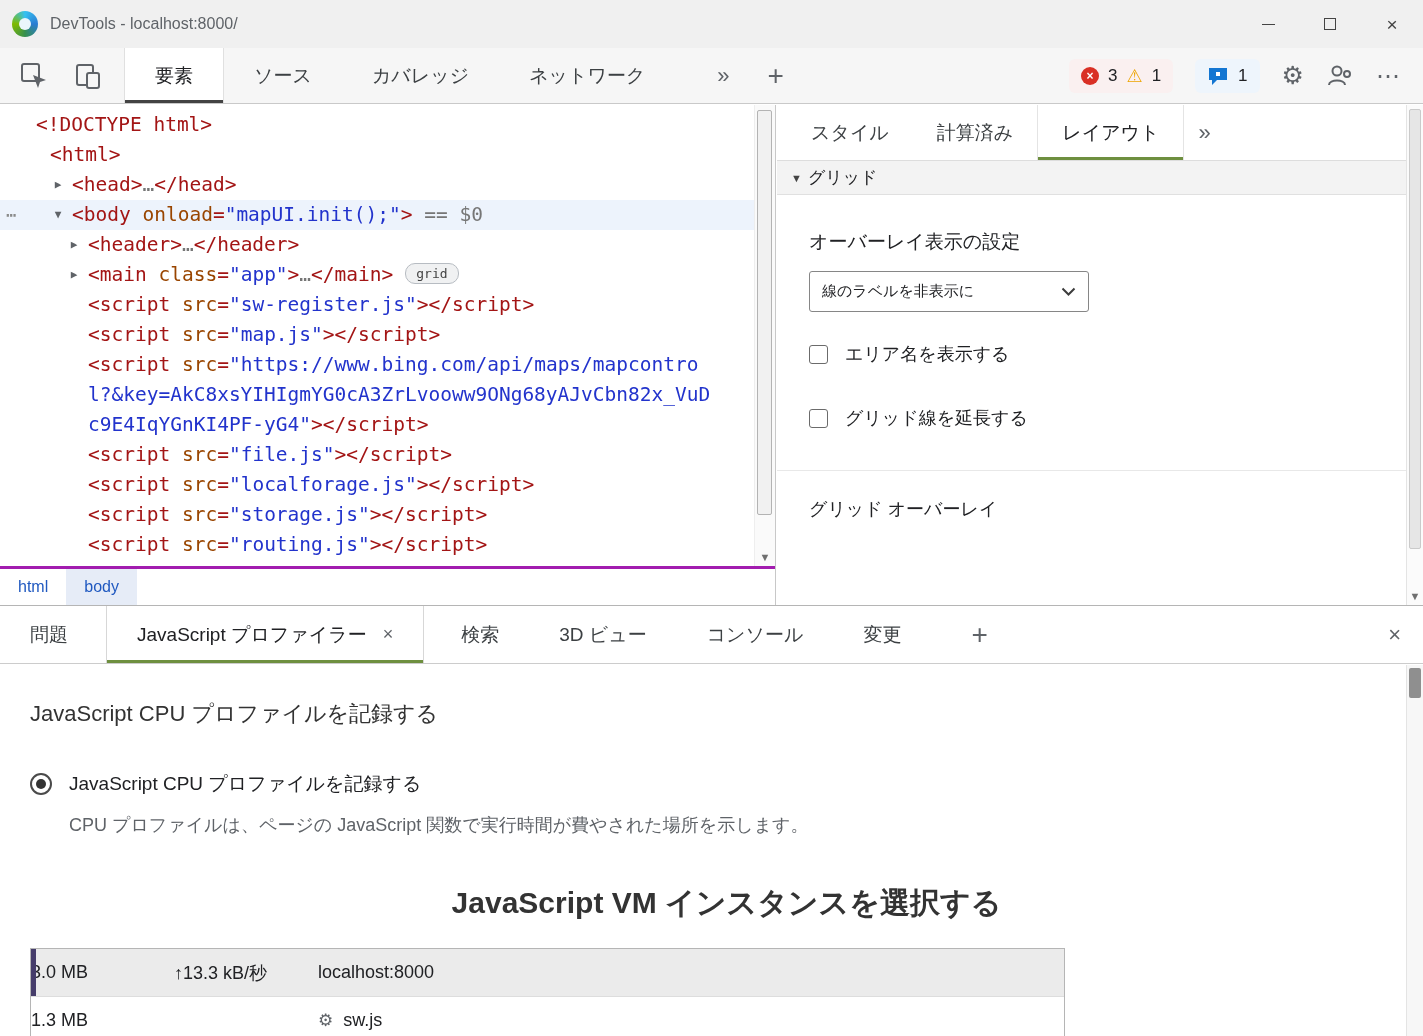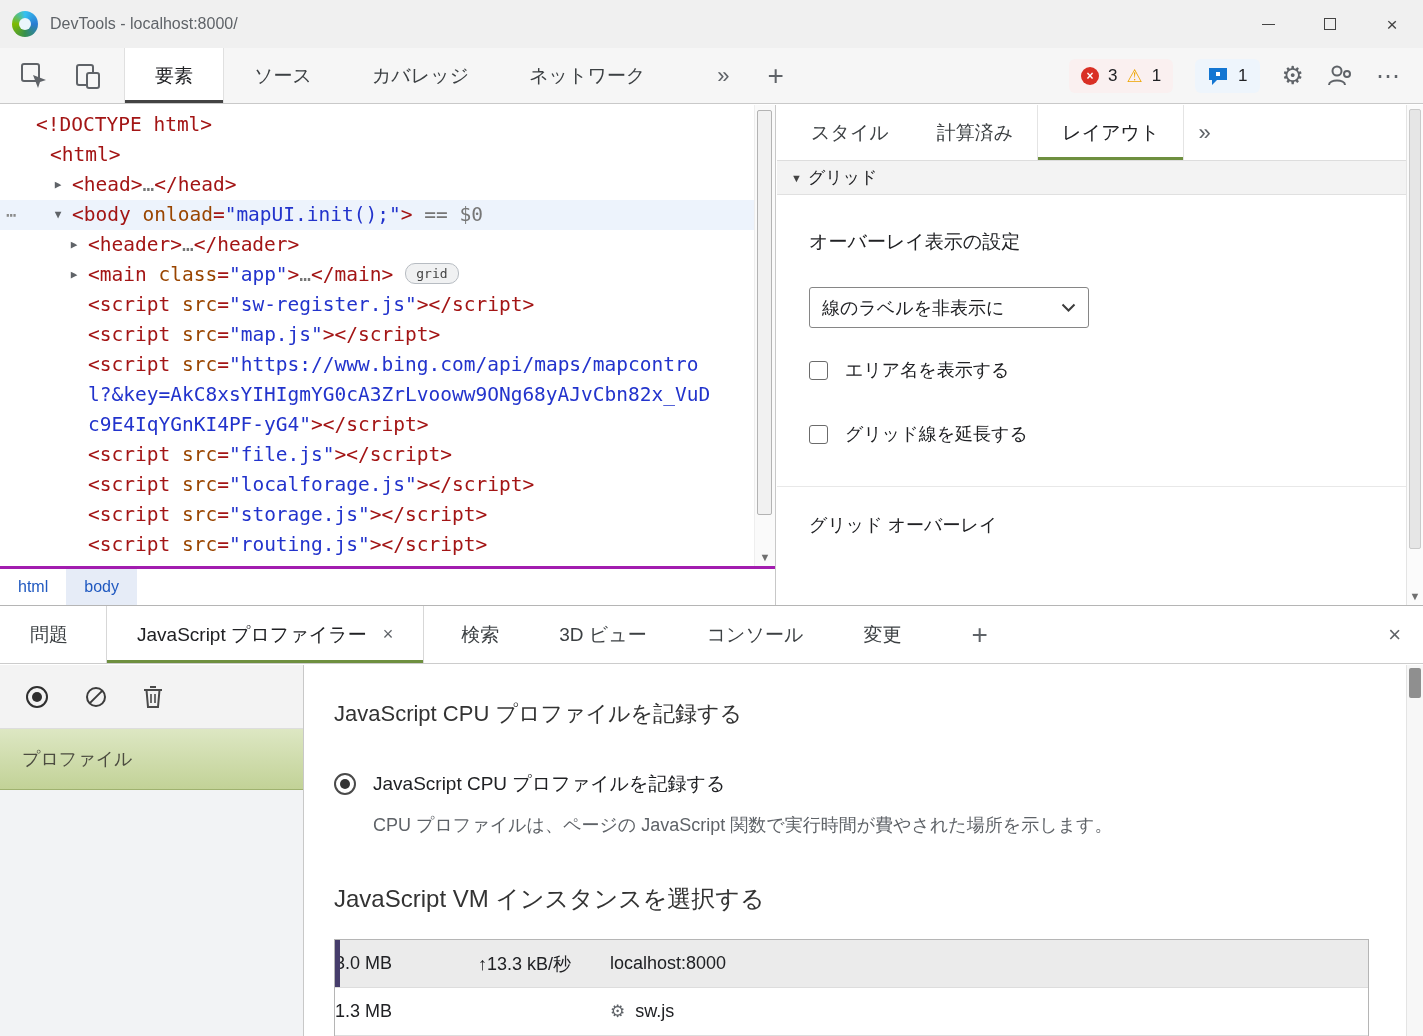--- a/index.html
+++ b/index.html
@@ -116,25 +116,25 @@
     box-shadow: inset 0 -3px 0 #6e8f3f;
   }
   .right-more { font-size:22px; color:#5f6368; margin-left:14px; }
   .grid-section-header {
     height:34px; background:#f3f3f3; border-bottom:1px solid #e0e0e0;
     display:flex; align-items:center; padding-left:14px; gap:6px;
     font-size:17px; color:#202124;
   }
   .section-caret { font-size:11px; color:#444; }
   .right-content { padding:0 0 0 32px; }
-  .overlay-title { margin:34px 0 32px; font-size:19px; color:#202124; }
+  .overlay-title { margin:34px 0 16px; font-size:19px; color:#202124; }
   .dropdown {
     width:280px; height:41px; border:1px solid #868686; border-radius:3px; background:#fff;
     display:flex; align-items:center; justify-content:space-between; padding:0 12px;
-    font-size:18px; color:#202124; margin-bottom:30px;
+    font-size:15px; color:#202124; margin-bottom:30px;
   }
   .checkbox-row { display:flex; align-items:center; margin-bottom:40px; font-size:18px; color:#202124; }
   .checkbox { width:19px; height:19px; border:1.6px solid #6b6b6b; border-radius:3px; margin-right:17px; background:#fff; flex:0 0 auto; }
   .right-divider { border-top:1px solid #e8e8e8; margin-top:14px; }
   .grid-overlays-title { padding:26px 0 0 32px; font-size:18px; color:#202124; }
   .right-scrollbar {
     position:absolute; top:0; right:0; width:17px; bottom:0;
     background:#fbfbfb; border-left:1px solid #e4e4e4;
   }
   .right-thumb { position:absolute; top:4px; left:2px; width:12px; height:440px; background:#e6e6e6; border:1px solid #cacaca; border-radius:2px; }
@@ -164,28 +164,28 @@
     background:linear-gradient(#dde7c3,#c2d297);
     border-bottom:1px solid #9fb26f;
   }
 
   .profiler-main { position:relative; flex:1; background:#fff; padding:34px 0 0 30px; overflow:hidden; }
   .cpu-heading { font-size:22px; font-weight:400; color:#333; margin-bottom:42px; }
   .radio-row { display:flex; align-items:center; gap:17px; font-size:19px; color:#202124; margin-bottom:16px; }
   .radio { width:22px; height:22px; border:2px solid #4a4a4a; border-radius:50%; position:relative; flex:0 0 auto; }
   .radio.checked::after { content:""; position:absolute; inset:4px; border-radius:50%; background:#333; }
   .radio-desc { margin-left:39px; font-size:18px; color:#5f6368; margin-bottom:46px; }
-  .vm-heading { font-size:24px; font-weight:400; color:#333; margin-bottom:24px; }
+  .vm-heading { font-size:30px; font-weight:700; color:#333; margin-bottom:24px;text-align:center; }
   .vm-table { width:1035px; border:1px solid #b5b5b5; background:#fff; }
   .vm-row { position:relative; display:flex; align-items:center; height:48px; font-size:18px; color:#202124; border-bottom:1px solid #ddd; }
   .vm-row.selected { background:#ebebeb; }
   .vm-row.selected::before { content:""; position:absolute; left:0; top:0; bottom:0; width:5px; background:#463d6b; }
   .c-size { width:125px; flex:0 0 auto; }
   .c-rate { width:120px; margin-left:18px; flex:0 0 auto; }
-  .c-name { margin-left:12px; display:flex; align-items:center; gap:10px; }
+  .c-name { margin-left:24px; display:flex; align-items:center; gap:10px; }
   .gear-small { font-size:17px; color:#5f6368; }
 
   .bottom-scrollbar { position:absolute; top:59px; right:0; width:17px; bottom:0; background:#f7f7f7; border-left:1px solid #e4e4e4; }
   .bottom-thumb { position:absolute; top:3px; left:2px; width:12px; height:30px; background:#8f8f8f; border-radius:2px; }
 
   svg { display:block; }
 </style>
 </head>
 <body>
 
@@ -354,46 +354,20 @@
           <span>コンソール</span>
         </div>
       <div class="b-tab">
           <span>変更</span>
         </div>
       <div class="b-add">+</div>
       <div class="panel-close">×</div>
     </div>
 
     <div class="bottom-body">
-      <div class="profiles-sidebar">
-        <div class="sidebar-toolbar">
-          <div>
-            <svg width="26" height="26" viewBox="0 0 26 26">
-              <circle cx="13" cy="13" r="10" fill="none" stroke="#2f2f2f" stroke-width="2"></circle>
-              <circle cx="13" cy="13" r="5" fill="#2f2f2f"></circle>
-            </svg>
-          </div>
-          <div>
-            <svg width="24" height="24" viewBox="0 0 24 24">
-              <circle cx="12" cy="12" r="9" fill="none" stroke="#3c3c3c" stroke-width="2"></circle>
-              <line x1="5.6" y1="18.4" x2="18.4" y2="5.6" stroke="#3c3c3c" stroke-width="2"></line>
-            </svg>
-          </div>
-          <div>
-            <svg width="22" height="24" viewBox="0 0 22 24">
-              <line x1="2" y1="5" x2="20" y2="5" stroke="#4a4a4a" stroke-width="2"></line>
-              <line x1="8" y1="2" x2="14" y2="2" stroke="#4a4a4a" stroke-width="2"></line>
-              <path d="M4.5 5 L6 22 H16 L17.5 5" fill="none" stroke="#4a4a4a" stroke-width="2"></path>
-              <line x1="9" y1="9" x2="9" y2="18" stroke="#4a4a4a" stroke-width="1.6"></line>
-              <line x1="13" y1="9" x2="13" y2="18" stroke="#4a4a4a" stroke-width="1.6"></line>
-            </svg>
-          </div>
-        </div>
-        <div class="profiles-header">プロファイル</div>
-      </div>
 
       <div class="profiler-main">
         <div class="cpu-heading">JavaScript CPU プロファイルを記録する</div>
         <div class="radio-row">
           <span class="radio checked"></span>
           <span>JavaScript CPU プロファイルを記録する</span>
         </div>
         <div class="radio-desc">CPU プロファイルは、ページの JavaScript 関数で実行時間が費やされた場所を示します。</div>
         <div class="vm-heading">JavaScript VM インスタンスを選択する</div>
         <div class="vm-table">

